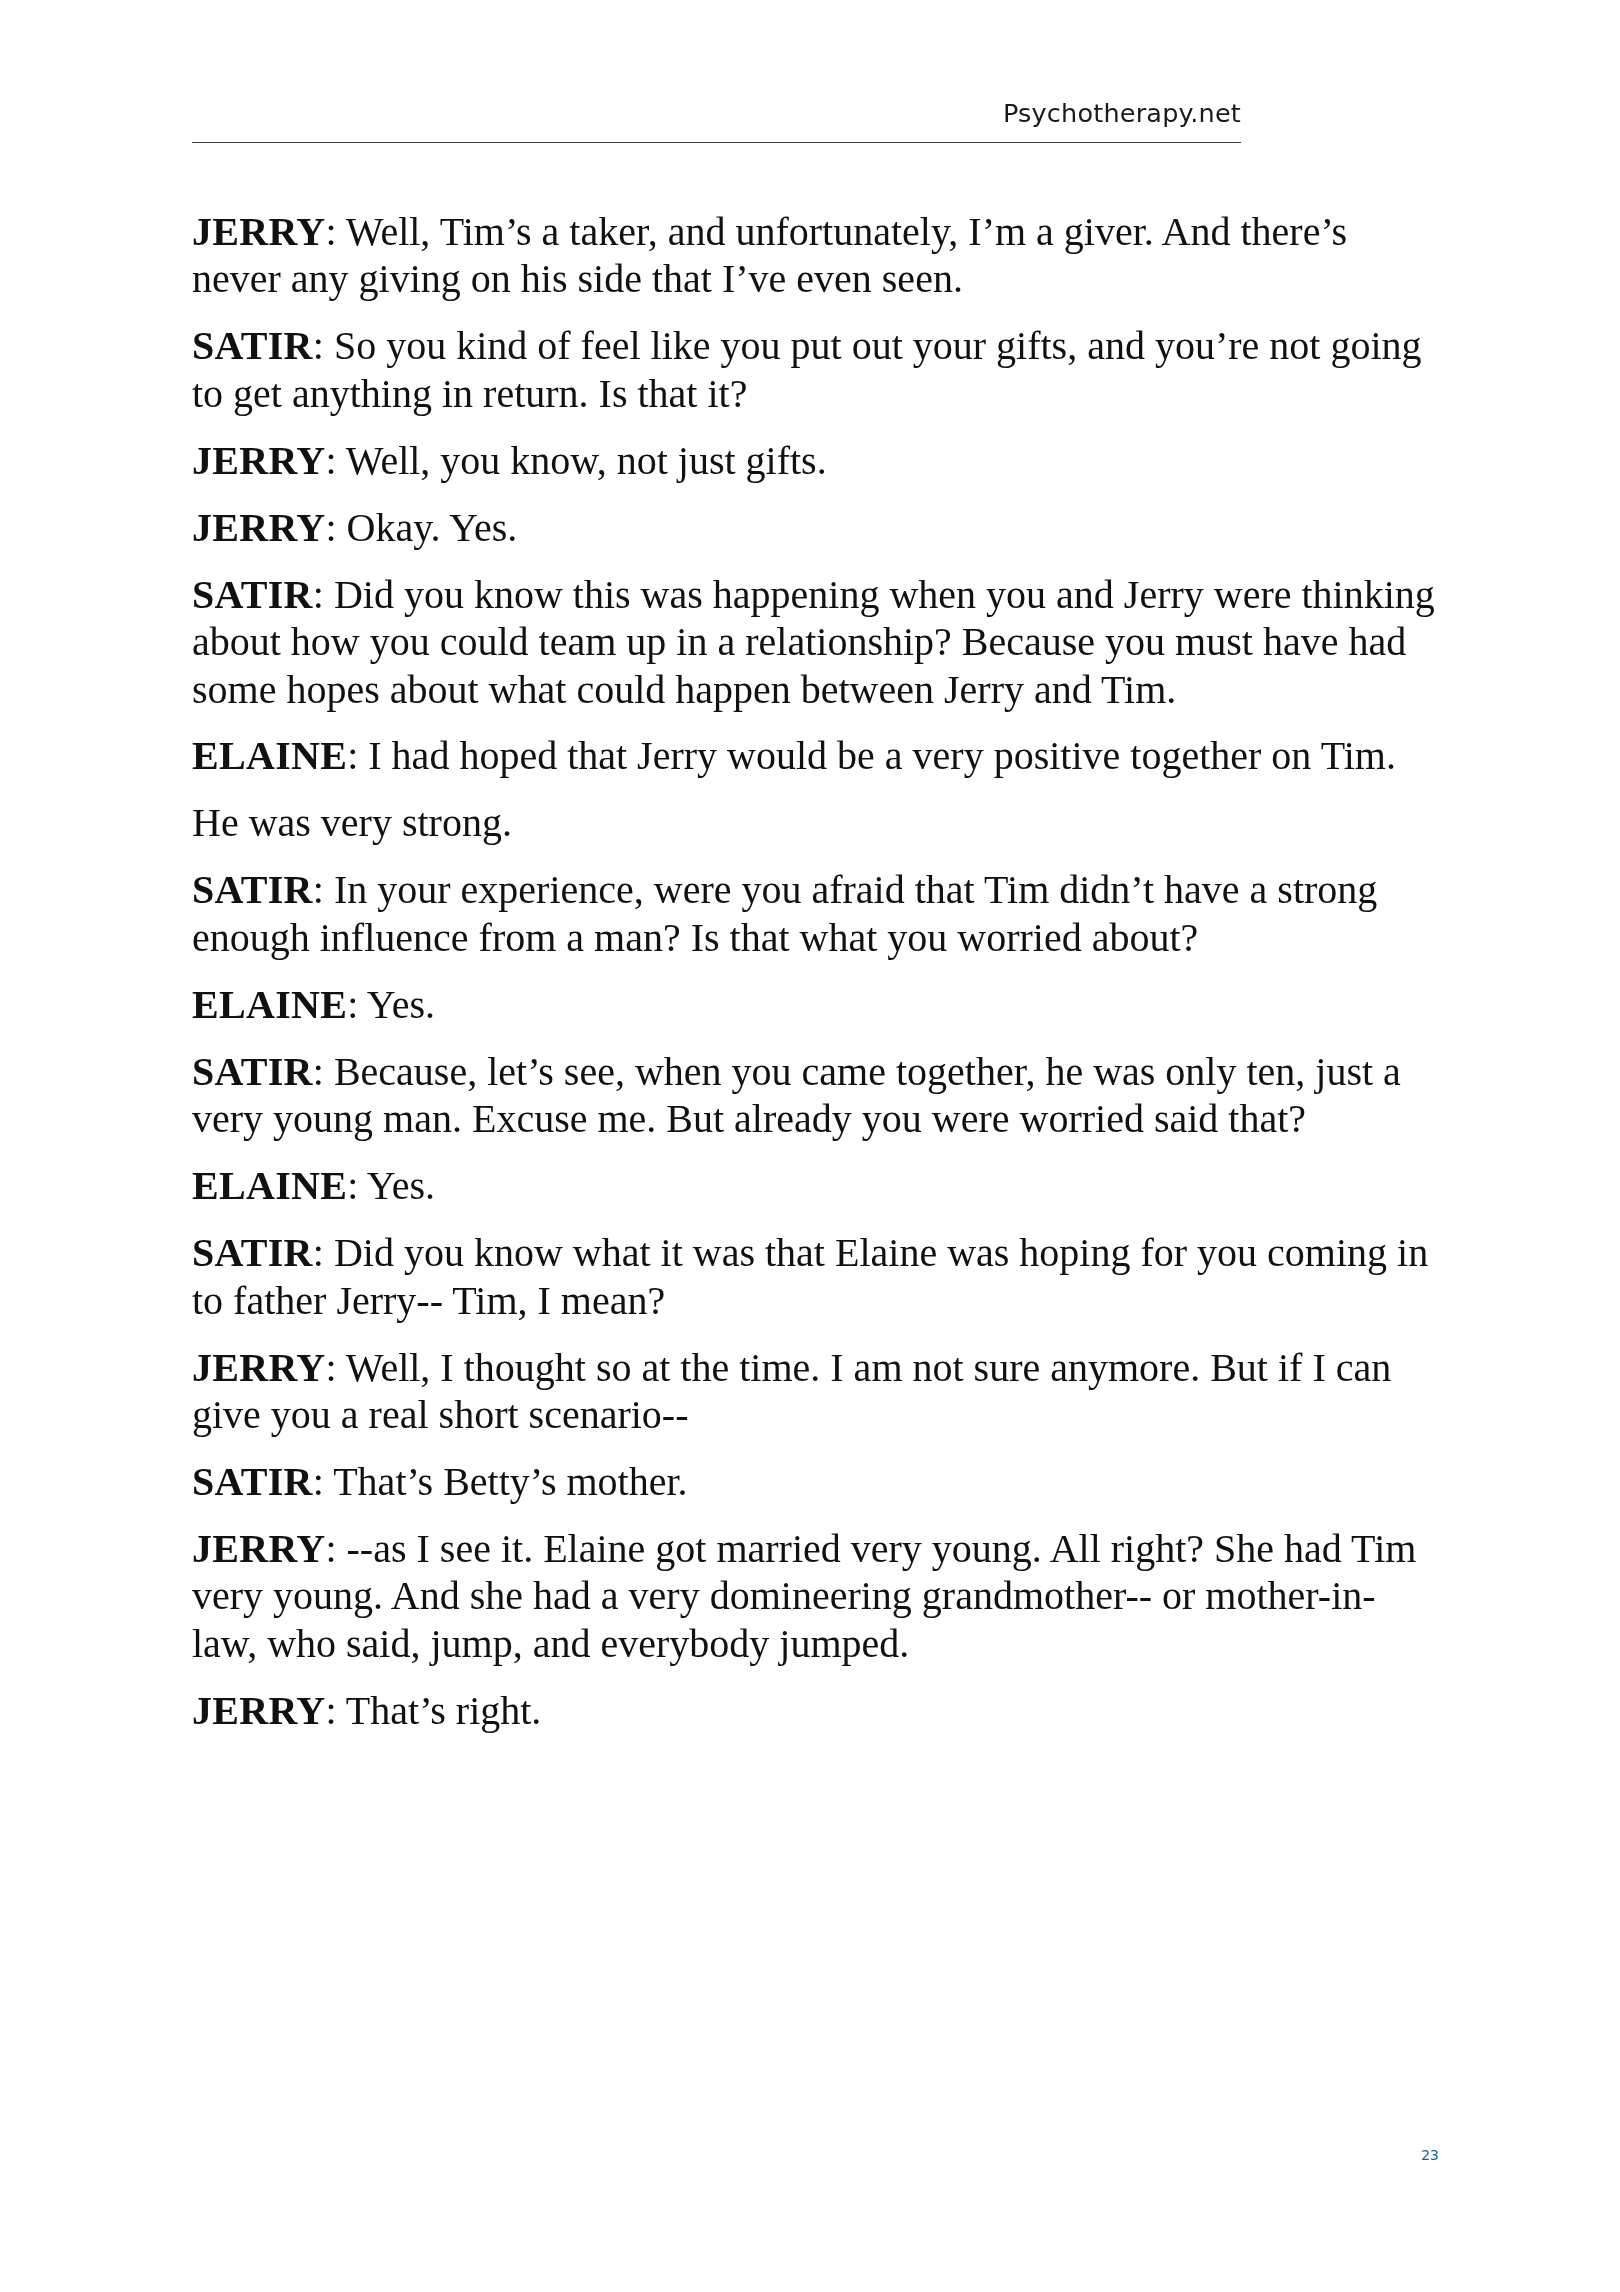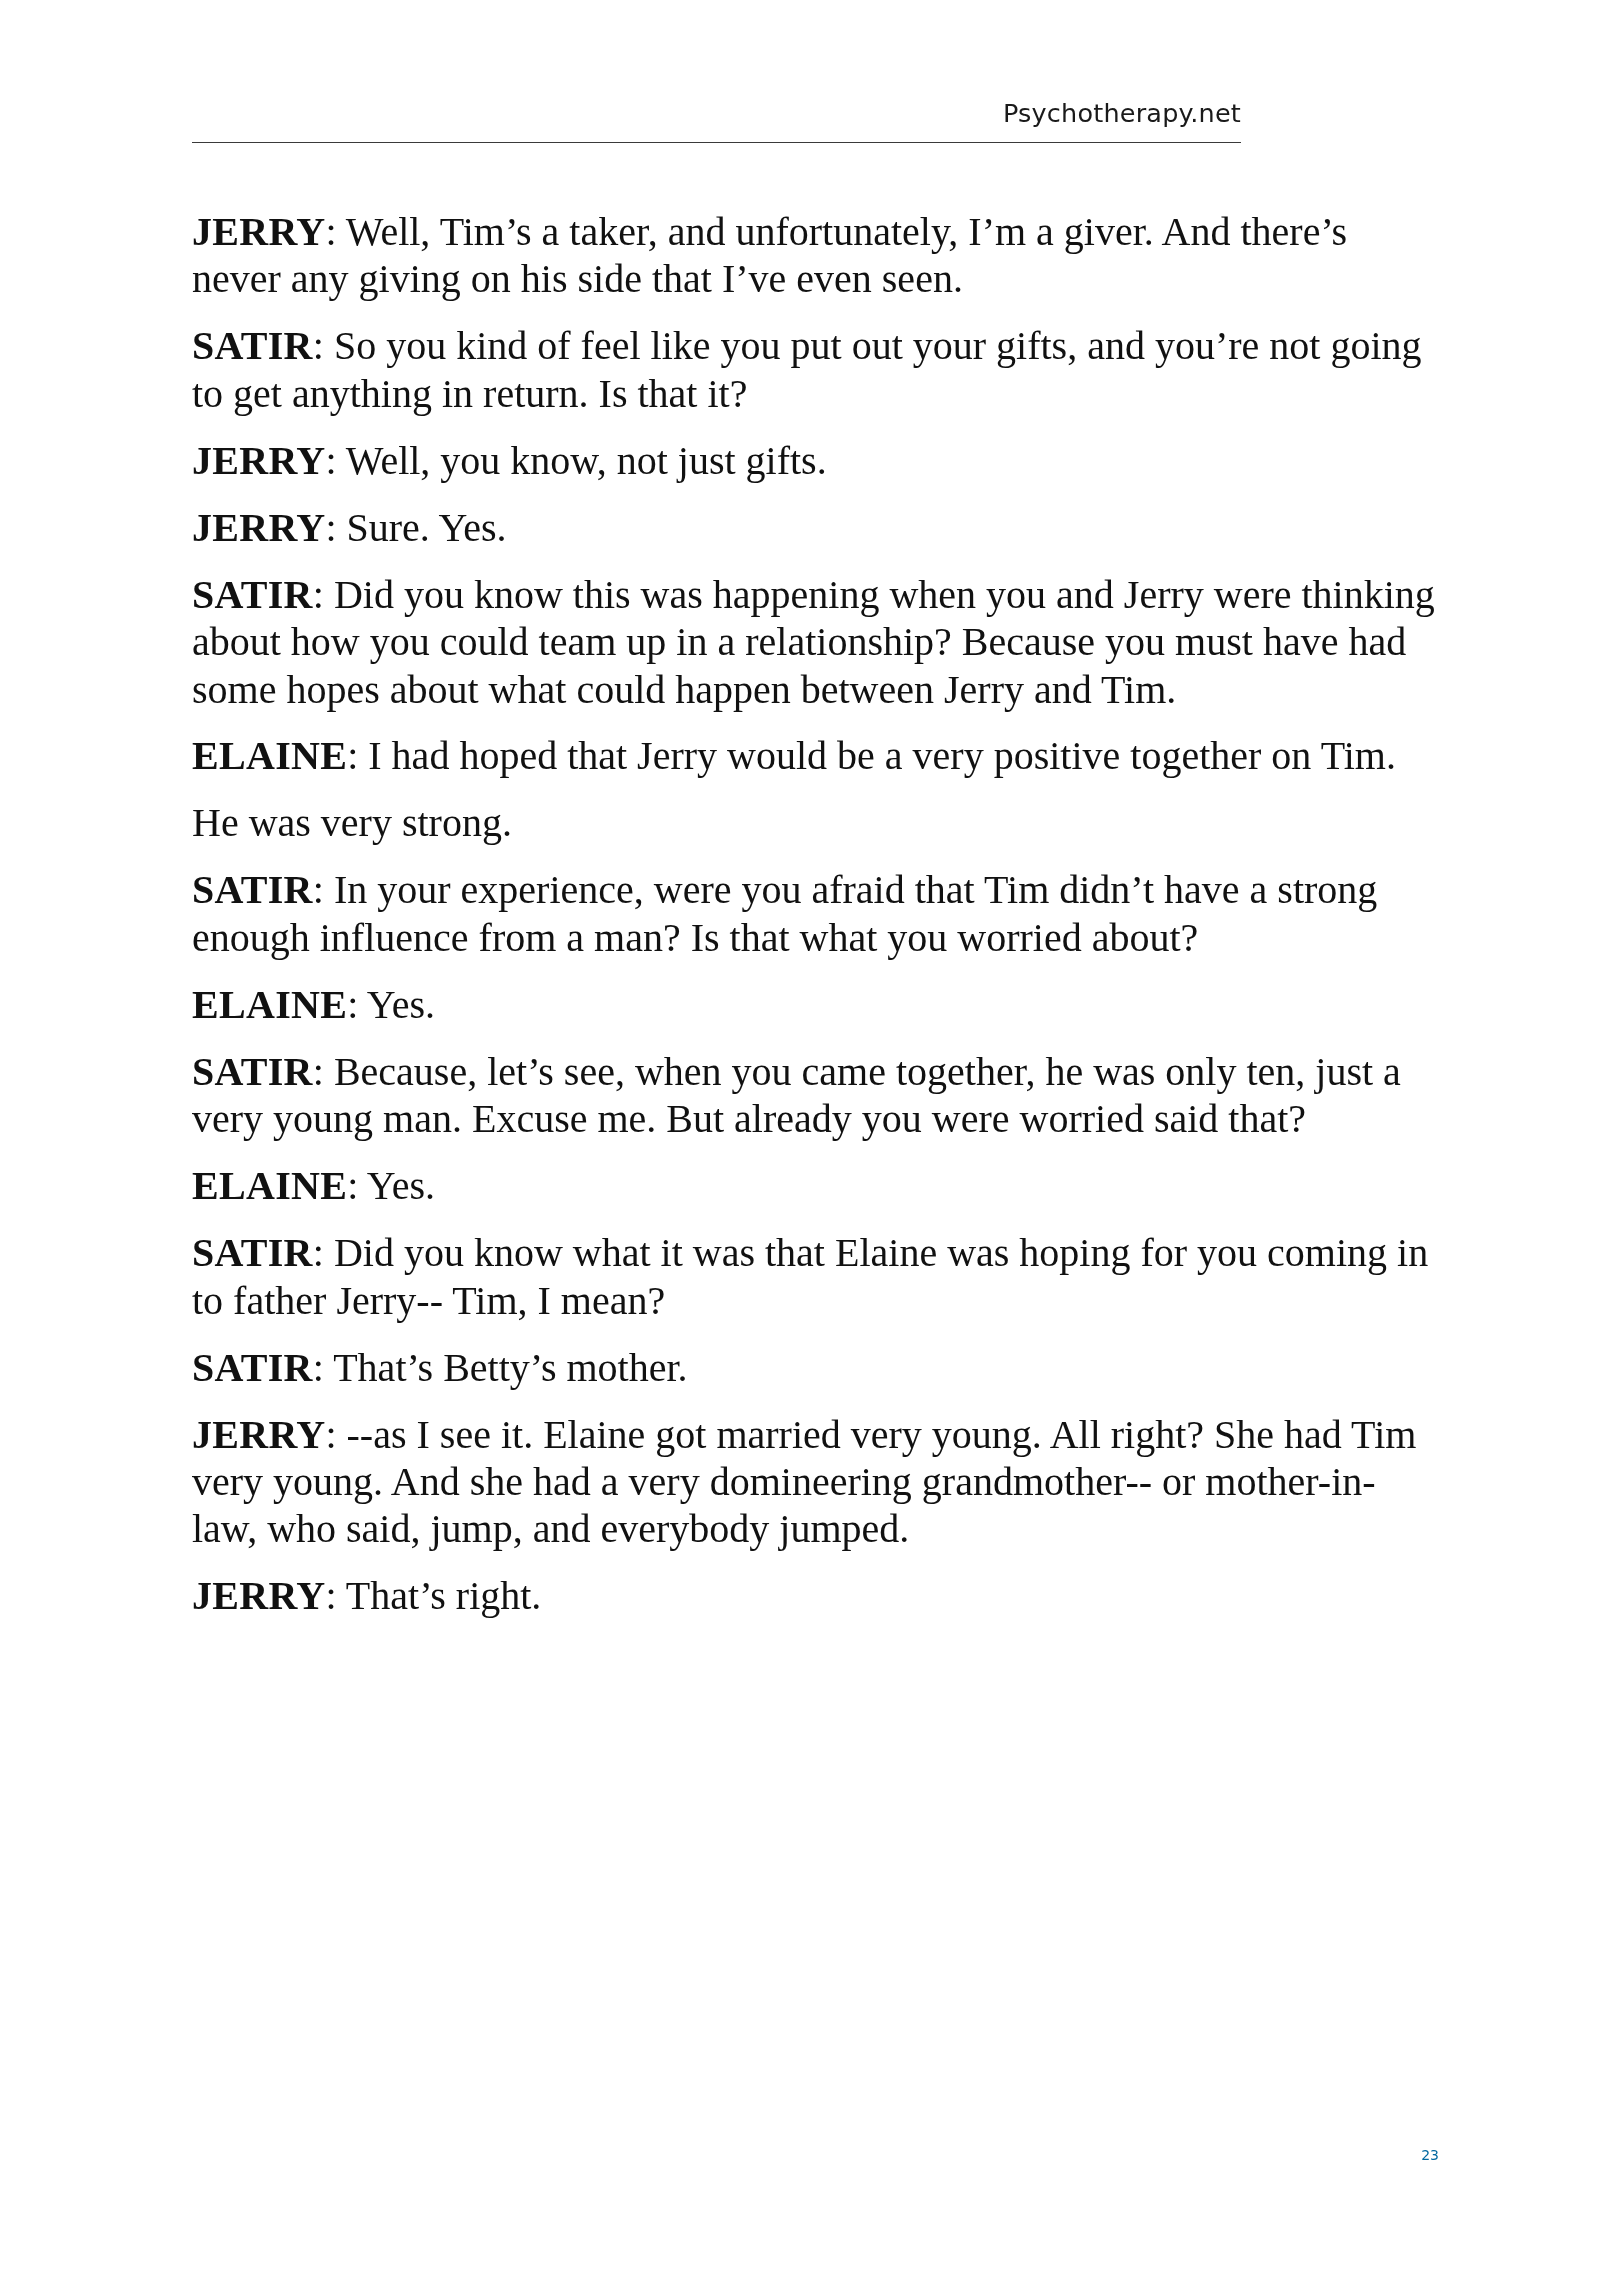--- a/index.html
+++ b/index.html
@@ -85,21 +85,21 @@
     <p class="para">
       <span class="speaker">SATIR</span><span>: So you kind of feel like you put out your gifts, and you’re not going to get anything in return. Is that it?</span>
     </p>
 
     <p class="para">
       <span class="speaker">JERRY</span><span>: Well, you know, not just gifts.</span>
     </p>
 
 
     <p class="para">
-      <span class="speaker">JERRY</span><span>: Sure. Yes.</span>
+      <span class="speaker">JERRY</span><span>: Okay. Yes.</span>
     </p>
 
     <p class="para">
       <span class="speaker">SATIR</span><span>: Did you know this was happening when you and Jerry were thinking about how you could team up in a relationship? Because you must have had some hopes about what could happen between Jerry and Tim.</span>
     </p>
 
     <p class="para">
       <span class="speaker">ELAINE</span><span>: I had hoped that Jerry would be a very positive together on Tim.</span>
     </p>
 
@@ -120,20 +120,23 @@
     </p>
 
     <p class="para">
       <span class="speaker">ELAINE</span><span>: Yes.</span>
     </p>
 
     <p class="para">
       <span class="speaker">SATIR</span><span>: Did you know what it was that Elaine was hoping for you coming in to father Jerry-- Tim, I mean?</span>
     </p>
 
+    <p class="para">
+      <span class="speaker">JERRY</span><span>: Well, I thought so at the time. I am not sure anymore. But if I can give you a real short scenario--</span>
+    </p>
 
 
     <p class="para">
       <span class="speaker">SATIR</span><span>: That’s Betty’s mother.</span>
     </p>
 
     <p class="para">
       <span class="speaker">JERRY</span><span>: --as I see it. Elaine got married very young. All right? She had Tim very young. And she had a very domineering grandmother-- or mother-in-law, who said, jump, and everybody jumped.</span>
     </p>
 

